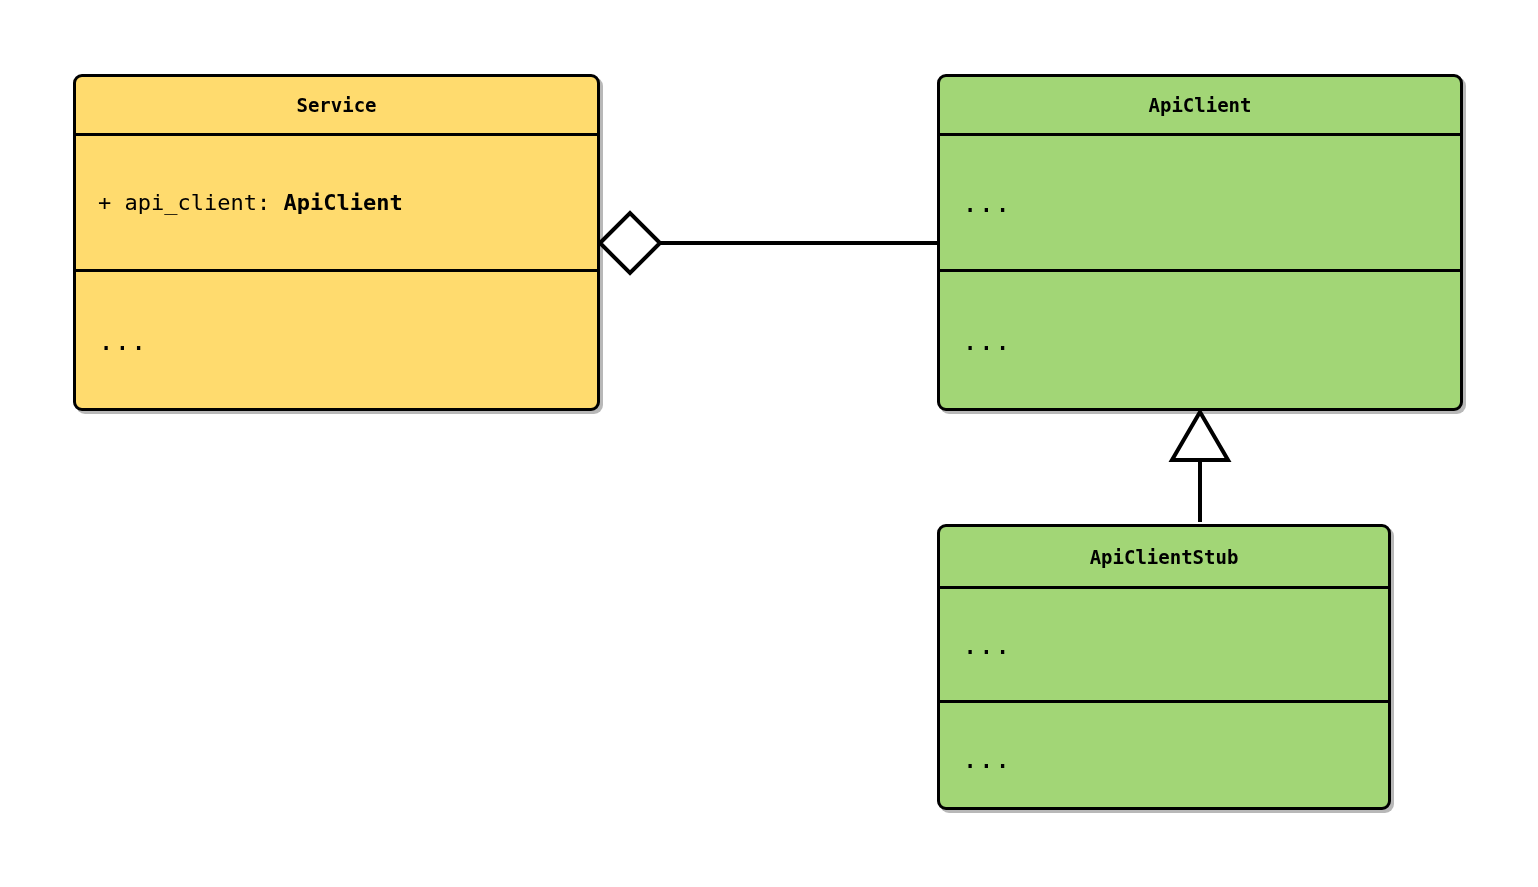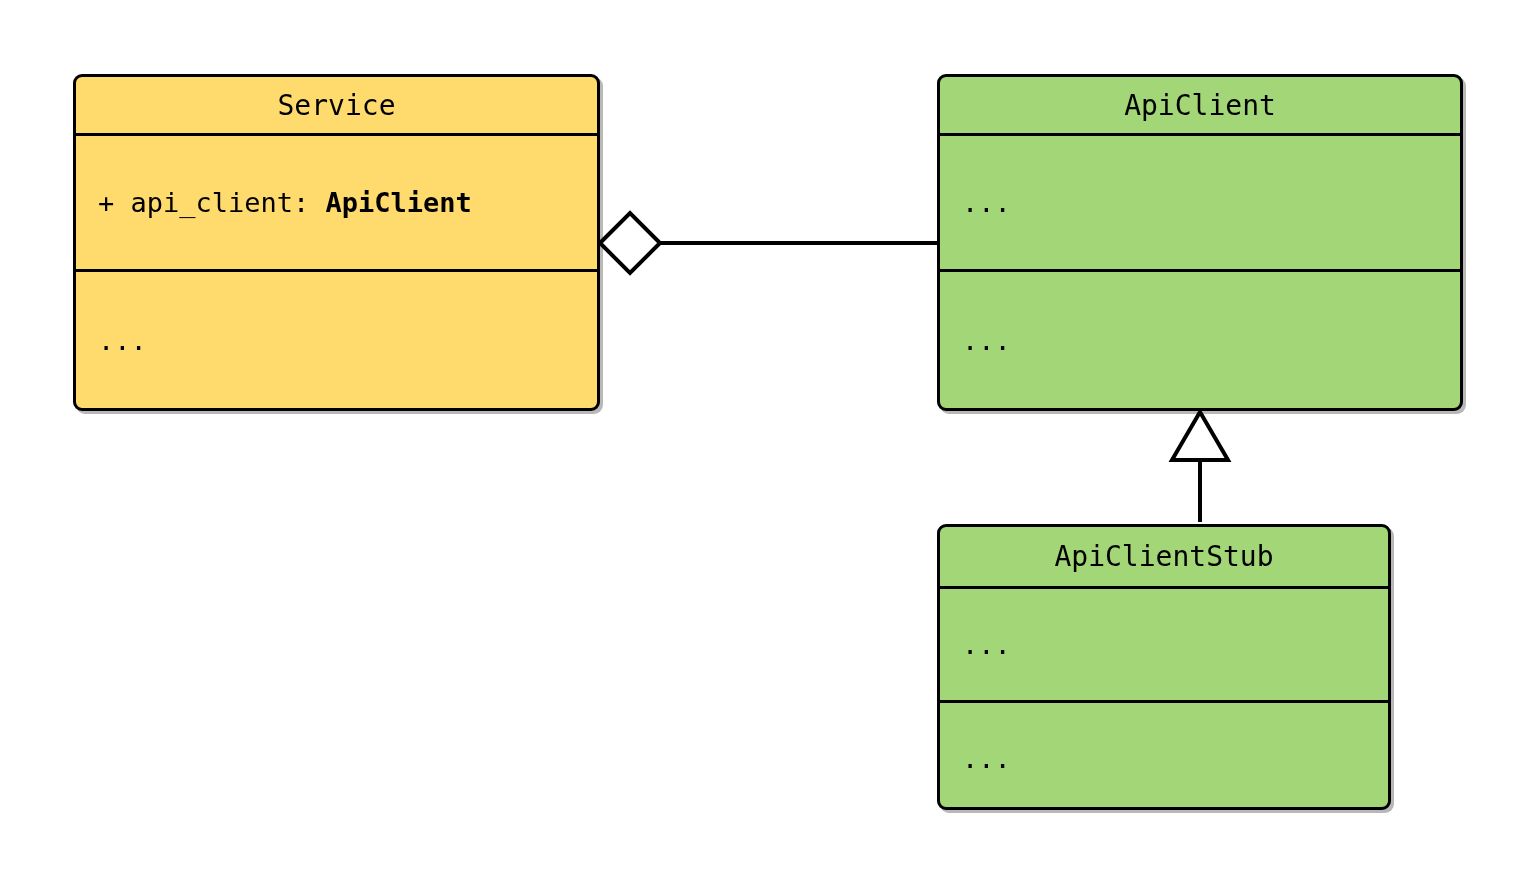--- a/index.html
+++ b/index.html
@@ -38,28 +38,28 @@
   }
   .uml-class .compartment.body-row {
     justify-content: flex-start;
     padding-left: 22px;
   }
   .uml-class .compartment.divided {
     border-bottom: 3px solid #000000;
   }
 
   .class-title {
-    font-weight: normal;
-    font-size: 28px;
+    font-weight: bold;
+    font-size: 19px;
     color: #000000;
     letter-spacing: 0px;
     white-space: pre;
   }
   .member-text {
-    font-size: 27px;
+    font-size: 22px;
     color: #000000;
     white-space: pre;
     line-height: 1;
     text-align: center;
   }
   .member-text .type-name {
     font-weight: bold;
   }
   .ellipsis {
     font-size: 27px;

